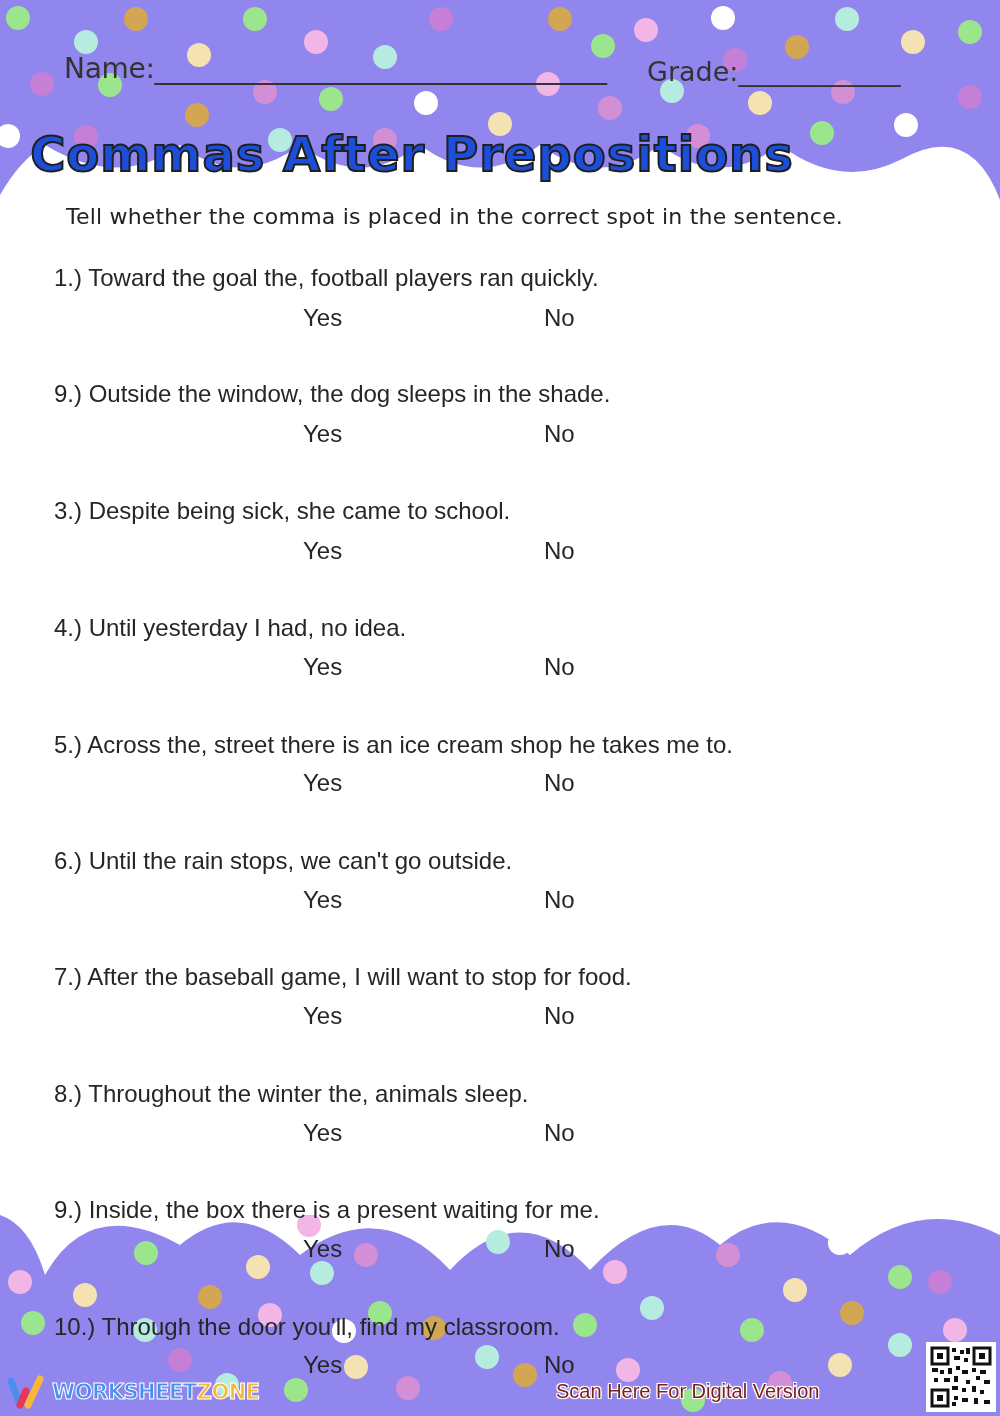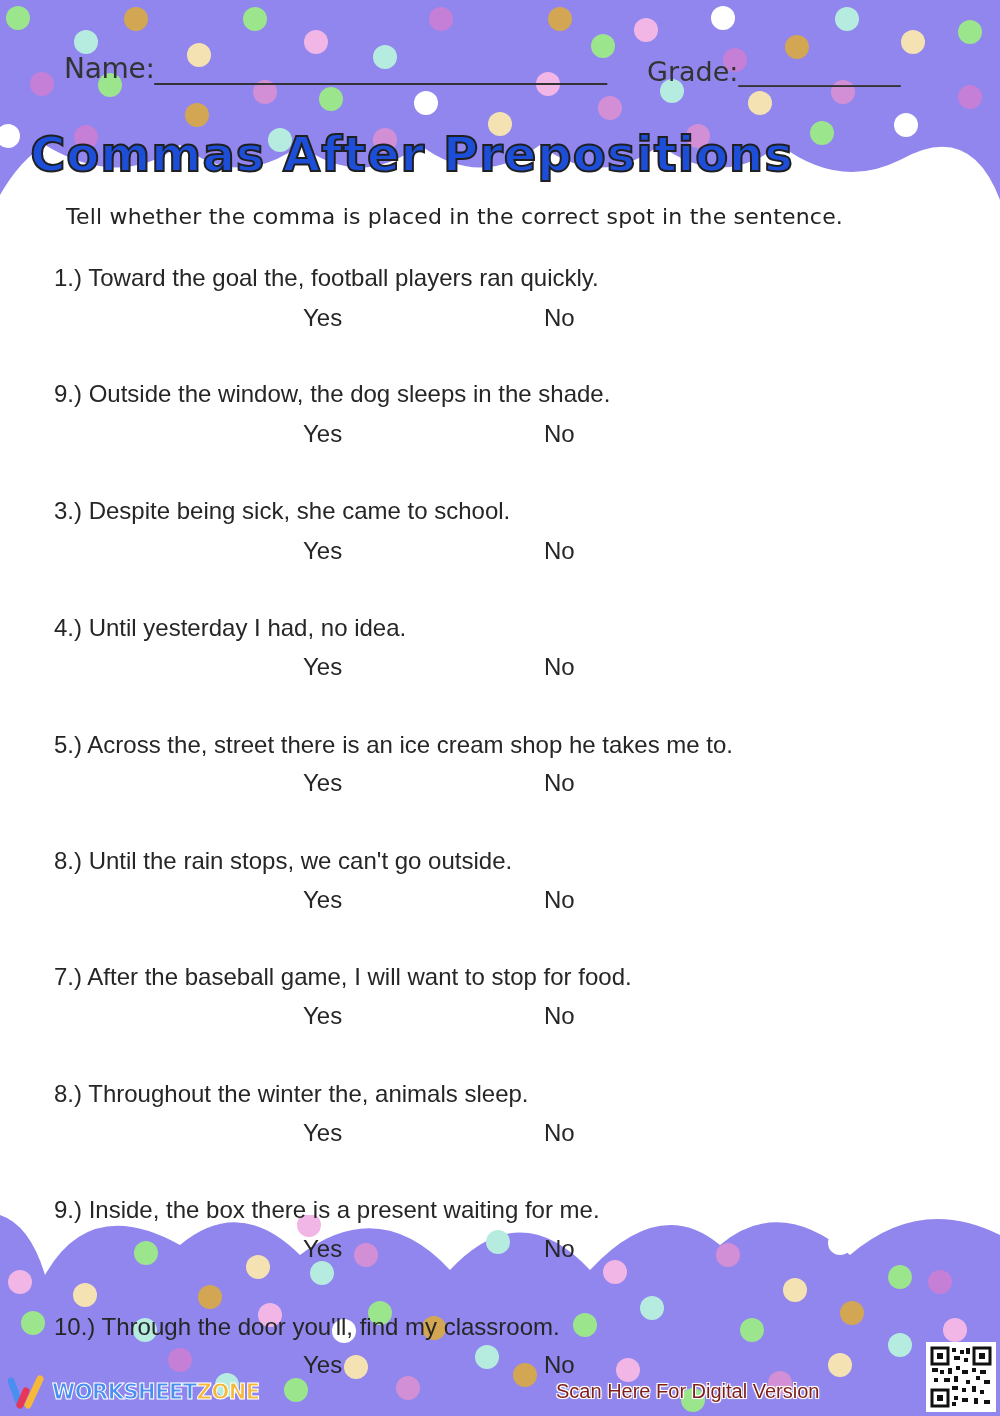--- a/index.html
+++ b/index.html
@@ -137,21 +137,21 @@
   <div class="opt opt-no" style="top:537px">No</div>
 
   <div class="q" style="top:614px">4.) Until yesterday I had, no idea.</div>
   <div class="opt opt-yes" style="top:653px">Yes</div>
   <div class="opt opt-no" style="top:653px">No</div>
 
   <div class="q" style="top:731px">5.)  Across the, street there is an ice cream shop he takes me to.</div>
   <div class="opt opt-yes" style="top:769px">Yes</div>
   <div class="opt opt-no" style="top:769px">No</div>
 
-  <div class="q" style="top:847px">8.) Until the rain stops, we can't go outside.</div>
+  <div class="q" style="top:847px">6.) Until the rain stops, we can't go outside.</div>
   <div class="opt opt-yes" style="top:886px">Yes</div>
   <div class="opt opt-no" style="top:886px">No</div>
 
   <div class="q" style="top:963px">7.)  After the baseball game, I will want to stop for food.</div>
   <div class="opt opt-yes" style="top:1002px">Yes</div>
   <div class="opt opt-no" style="top:1002px">No</div>
 
   <div class="q" style="top:1080px">8.) Throughout the winter the, animals sleep.</div>
   <div class="opt opt-yes" style="top:1119px">Yes</div>
   <div class="opt opt-no" style="top:1119px">No</div>

